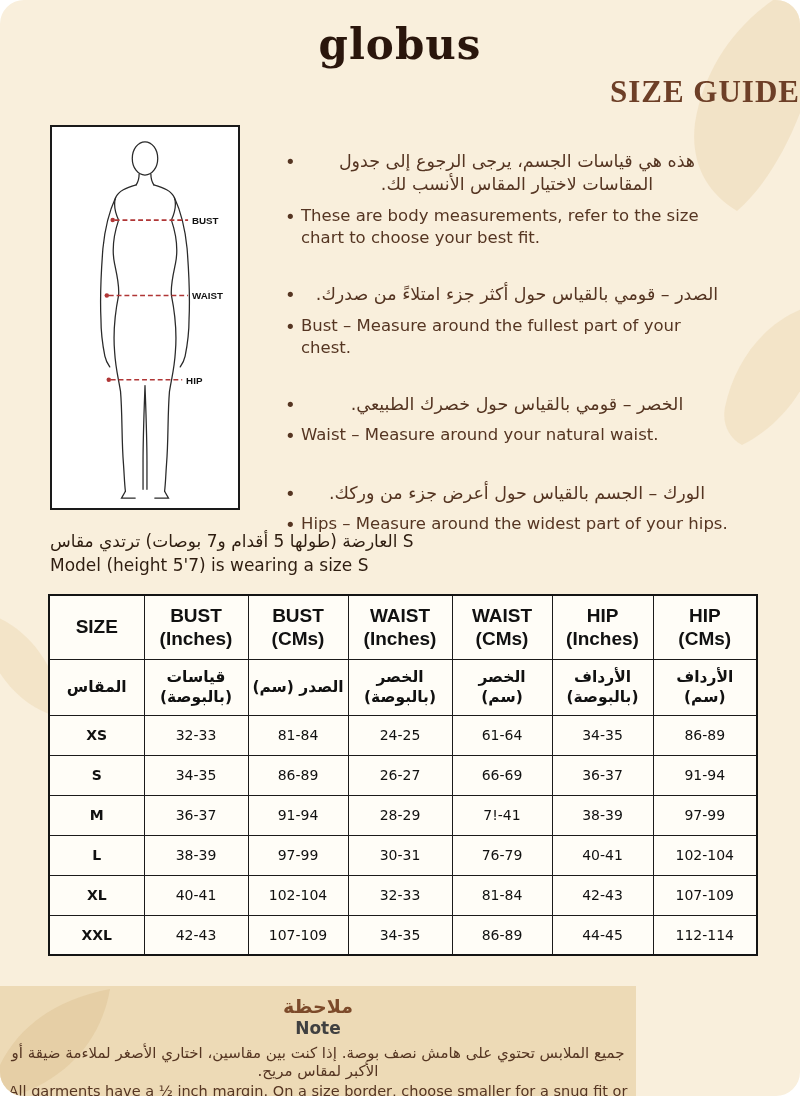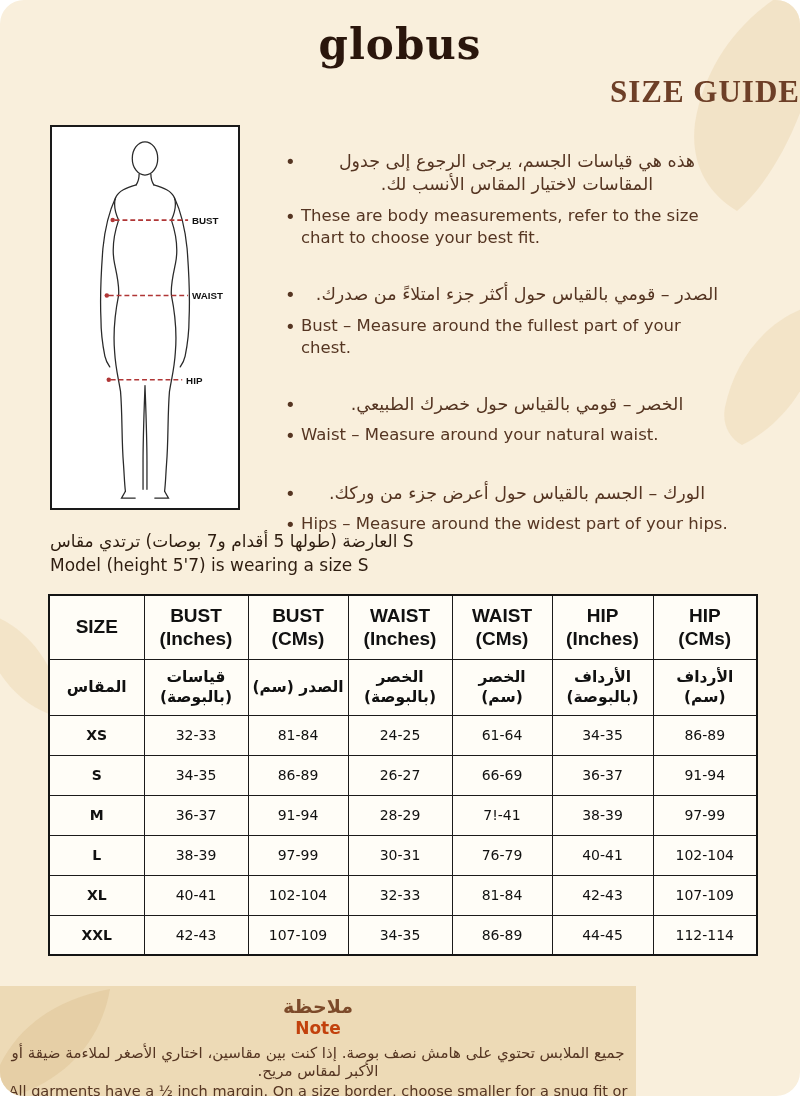--- a/index.html
+++ b/index.html
@@ -67,21 +67,21 @@
   .th-ar { font-weight:bold; font-size:15.5px; line-height:1.3; }
   .size-table td { font-size:14px; }
   .size-table td.size-col { font-weight:bold; }
 
   
   .footer {
     position:absolute; left:0; bottom:0; width:636px; height:110px;
     background:#eddab6; z-index:3; text-align:center; padding-top:9px; overflow:hidden;
   }
   .note-title-ar { font-weight:bold; font-size:19px; color:#7c4a2a; position:relative; z-index:2; }
-  .note-title-en { font-weight:bold; font-size:17px; color:#c2410c; margin-top:1px; position:relative; z-index:2; }
+  .note-title-en { font-weight:bold; font-size:17px; color:#404040; margin-top:1px; position:relative; z-index:2; }
   .note-body-ar { font-size:15px; color:#553522; margin-top:6px; position:relative; z-index:2; }
   .note-body-en { font-size:14.5px; color:#553522; margin-top:3px; position:relative; z-index:2; }
 </style>
 </head>
 <body>
 
 <div class="page">
 
   <svg class="leaf" style="right:-45px; top:-35px;" width="200" height="250" viewBox="0 0 200 250">
     <path d="M190,5 C115,28 62,85 50,158 C45,198 62,228 92,246 C128,215 158,155 172,92 C180,58 188,28 190,5 Z" fill="#f1e1c3" opacity="0.85"></path>

